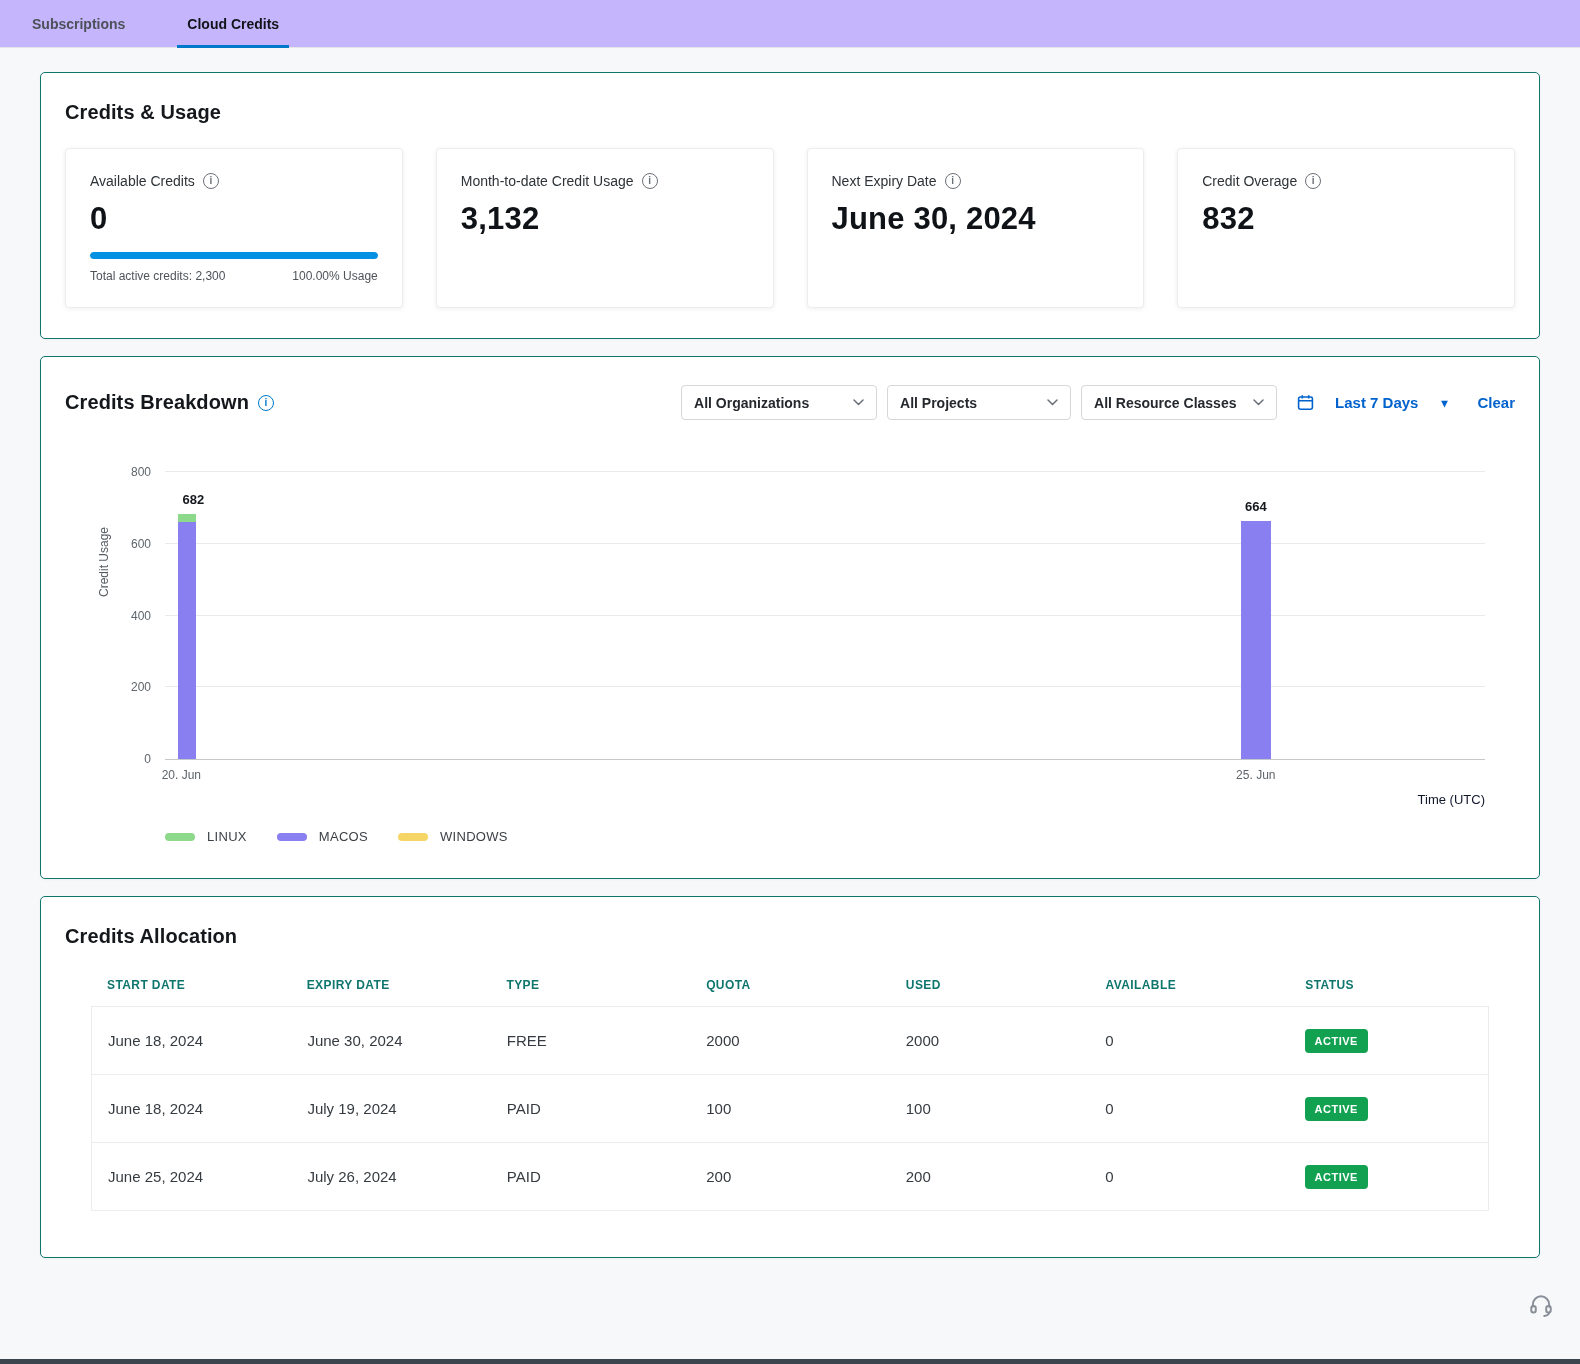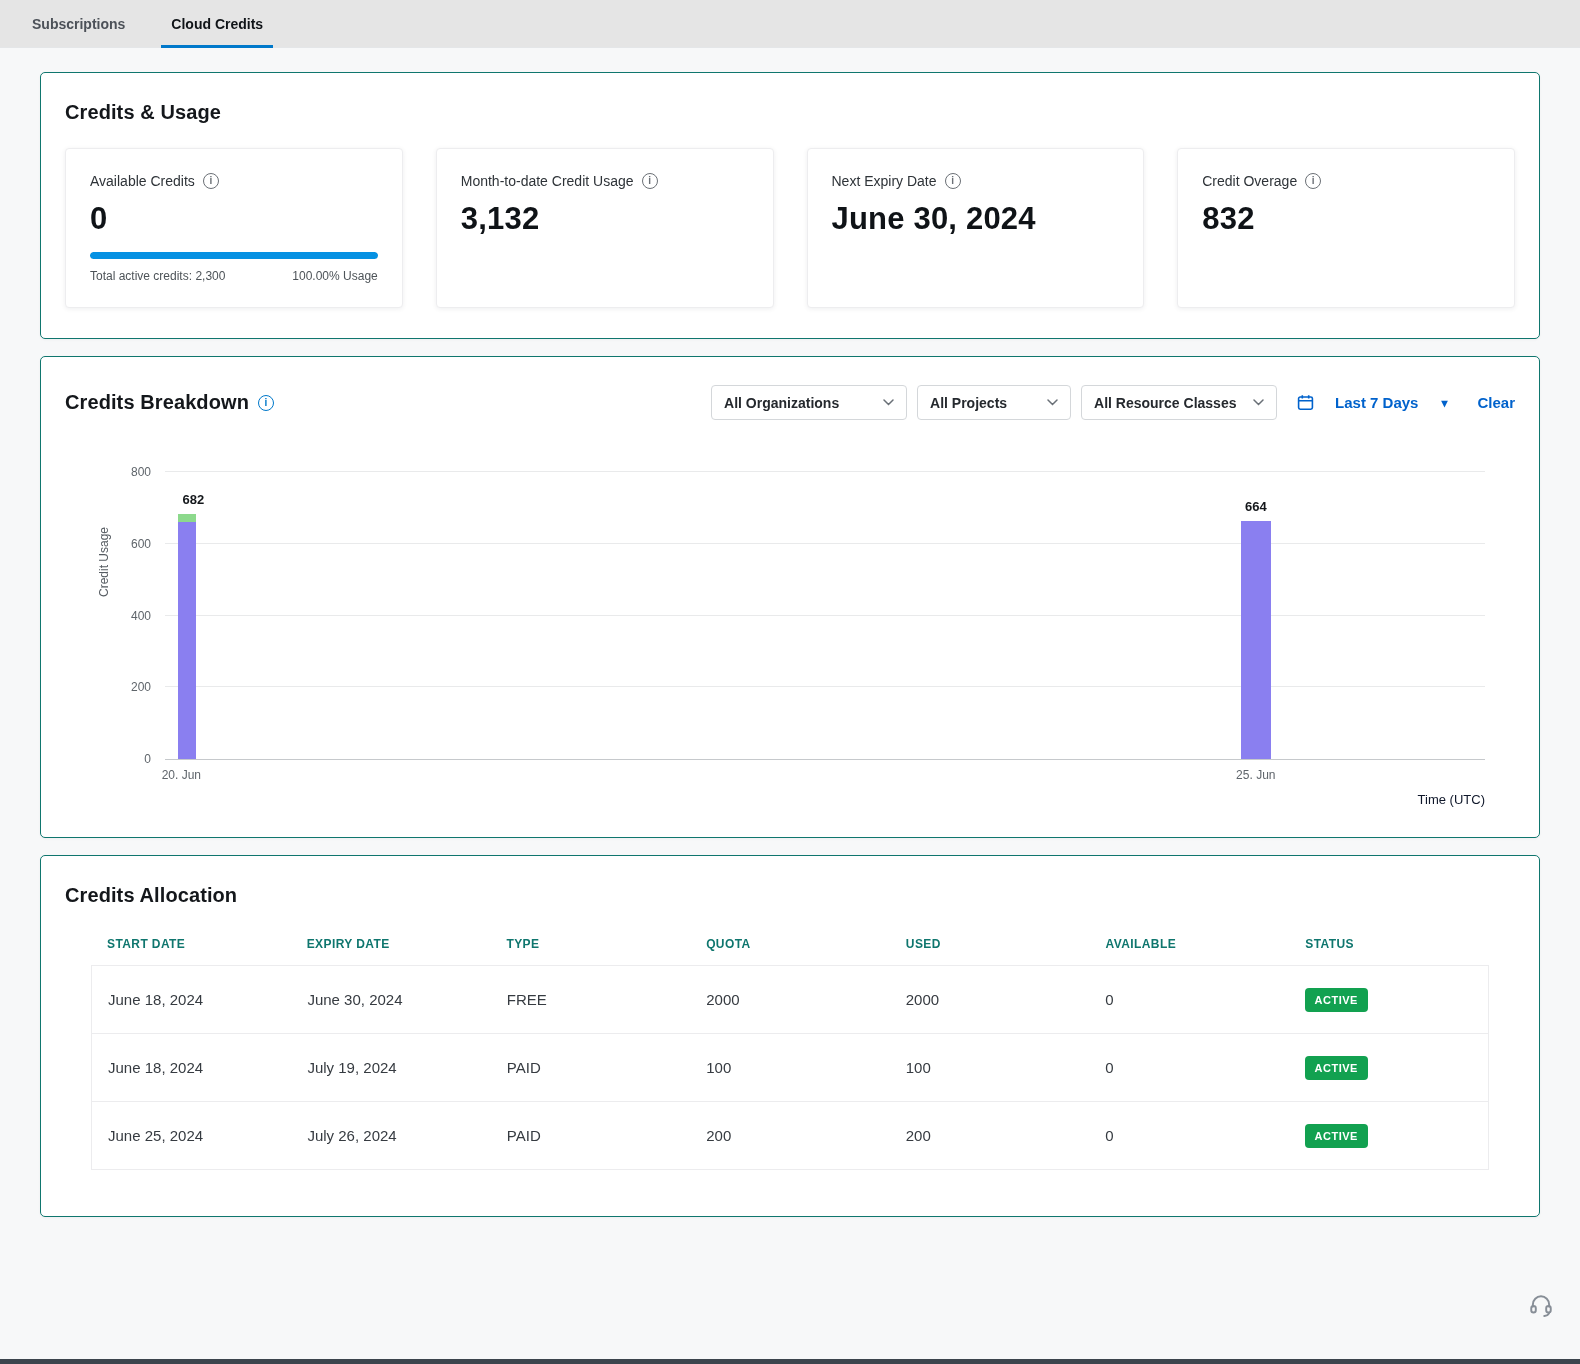--- a/index.html
+++ b/index.html
@@ -7,27 +7,27 @@
   body {
     font-family: "Liberation Sans", sans-serif;
     background: #f7f8f9;
     color: #1c1f23;
     position: relative;
     overflow: hidden;
   }
 
   
   .topbar {
-    background: #e5e5e5;
+    background: #c4b5fd;
     border-bottom: 1px solid #e4e6e8;
     height: 48px;
     display: flex;
     align-items: stretch;
     padding-left: 22px;
-    gap: 26px;
+    gap: 42px;
   }
   .tab {
     font-size: 14px; font-weight: 600; color: #4c5158;
     display: flex; align-items: center;
     padding: 0 10px; cursor: pointer; position: relative;
   }
   .tab.active { color: #101418; font-weight: 700; }
   .tab.active::after {
     content: ""; position: absolute; left: 0; right: 0; bottom: -1px;
     height: 3px; background: #0078CA;
@@ -71,21 +71,21 @@
   
   .bd-header { display: flex; align-items: center; }
   .bd-title-wrap { display: flex; align-items: center; gap: 9px; }
   .filters { margin-left: auto; display: flex; align-items: center; }
   .select {
     height: 35px; border: 1px solid #d4d7da; border-radius: 4px; background: #fff;
     display: flex; align-items: center; justify-content: space-between;
     padding: 0 12px; font-size: 14px; font-weight: 600; color: #25292e;
     cursor: pointer; margin-left: 10px;
   }
-  .select.w1 { width: 196px; } .select.w2 { width: 154px; align-items: center; } .select.w3 { width: 196px; }
+  .select.w1 { width: 196px; } .select.w2 { width: 184px; align-items: center; } .select.w3 { width: 196px; }
   .chev { flex: none; margin-left: 10px; }
   .date-range {
     display: flex; align-items: center; gap: 21px;
     color: #0062CC; font-weight: 700; font-size: 15px;
     margin-left: 20px; cursor: pointer;
   }
   .caret { font-size: 12px; margin-left: 2px; }
   .clear-btn { color: #0062CC; font-weight: 700; font-size: 15px; margin-left: 30px; cursor: pointer; }
 
   
@@ -259,20 +259,34 @@
             <div class="bar-seg" style="height: 96.7742%; background: rgb(138, 127, 240);"></div>
           </div>
           <div class="xtick" style="left: calc(0.1% + 15px);">20. Jun</div>
           <div class="bar" style="left: 81.5%; height: 83%;">
             <div class="bar-total">664</div>
             <div class="bar-seg" style="height: 100%; background: rgb(138, 127, 240);"></div>
           </div>
           <div class="xtick" style="left: calc(81.5% + 15px);">25. Jun</div>
         </div>
       <div class="chart-xlabel">Time (UTC)</div>
+      <div class="chart-legend" id="chart-legend">
+          <div class="legend-item">
+            <span class="legend-swatch" style="background: rgb(140, 217, 140);"></span>
+            <span>LINUX</span>
+          </div>
+          <div class="legend-item">
+            <span class="legend-swatch" style="background: rgb(138, 127, 240);"></span>
+            <span>MACOS</span>
+          </div>
+          <div class="legend-item">
+            <span class="legend-swatch" style="background: rgb(245, 213, 101);"></span>
+            <span>WINDOWS</span>
+          </div>
+        </div>
     </div>
   </section>
 
   <section class="card">
     <h2 class="card-title">Credits Allocation</h2>
     <div class="alloc-table">
       <div class="alloc-header">
         <span>START DATE</span>
         <span>EXPIRY DATE</span>
         <span>TYPE</span>

